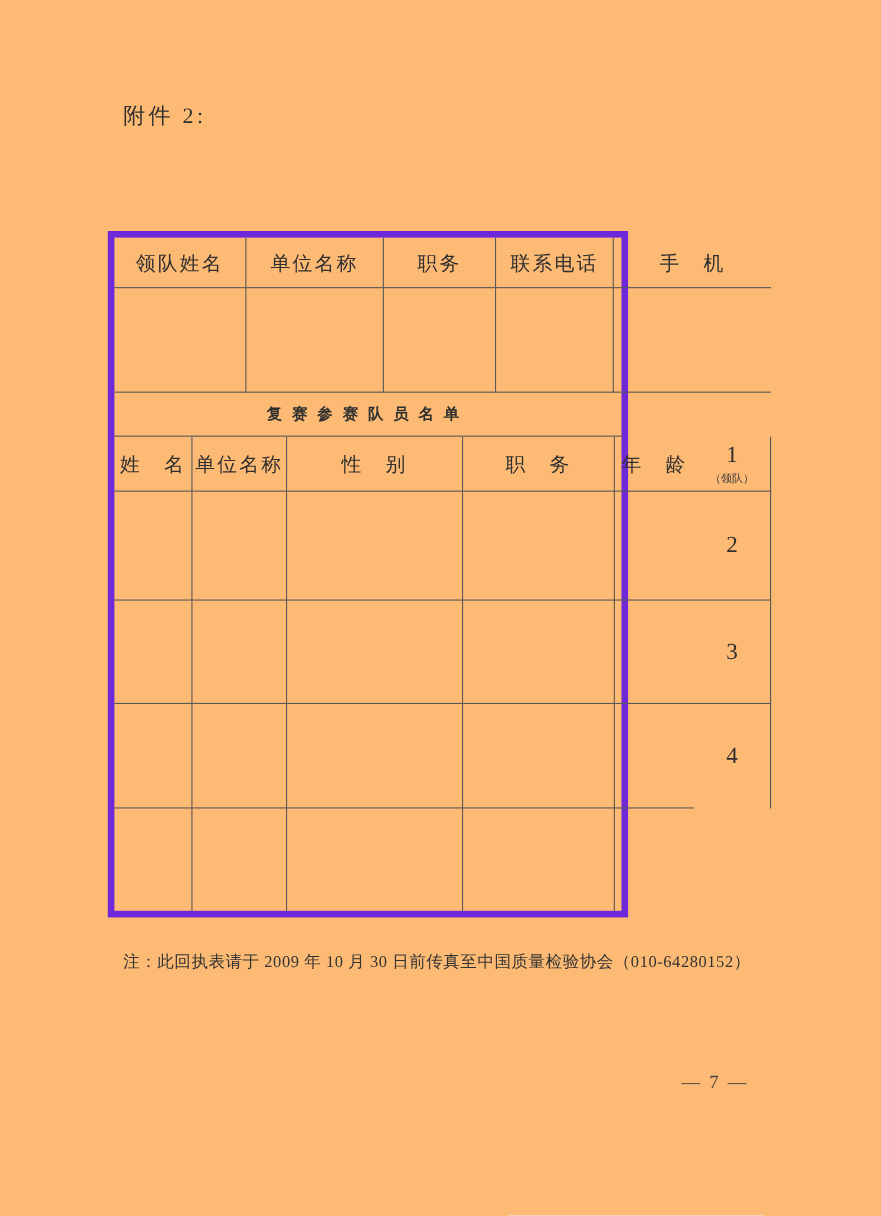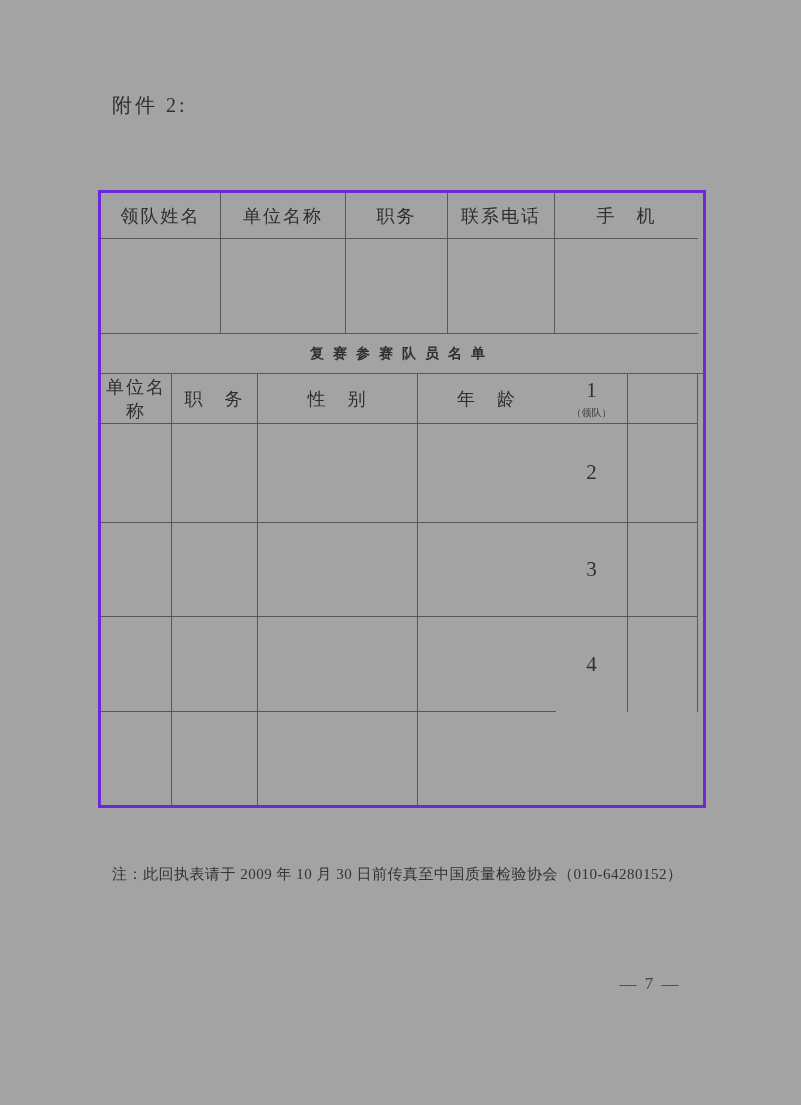--- a/index.html
+++ b/index.html
@@ -1,36 +1,36 @@
 <!DOCTYPE html>
 <html><head>
 <meta charset="utf-8">
 <style>
   html,body { margin:0; padding:0; background:#e8e8e8; }
   .page {
     position:relative;
     width:801px; height:1105px;
     margin:0 auto;
-    background:#a3a3a3;
+    background:#fdba74;
     font-family:"Liberation Serif","DejaVu Serif",serif;
     color:#2f2f2f;
     overflow:hidden;
   }
   .attachment {
     position:absolute; left:112px; top:92px;
     font-size:20px; letter-spacing:3px;
   }
   .doc-title {
     position:absolute; left:0; right:0; top:140px; margin:0;
     text-align:center;
     font-size:24px; font-weight:bold; letter-spacing:1px;
   }
   .form {
-    position:absolute; left:98px; top:190px; width:608px;
-    border:3px solid #6d28d9;
+    position:absolute; left:98px; top:210px; width:473px;
+    border:6px solid #6d28d9;
     box-sizing:border-box;
   }
   .grid { display:grid; }
   .g1 {
     grid-template-columns:120px 125px 102px 107px 143px;
     grid-template-rows:46px 95px;
   }
   .g2 {
     grid-template-columns:71px 86px 160px 138px 72px 70px;
     grid-template-rows:50px 99px 94px 95px 93px;
@@ -87,23 +87,24 @@
       <div class="cell"></div>
       <div class="cell"></div>
       <div class="cell"></div>
       <div class="cell"></div>
       <div class="cell last-col"></div>
     </div>
 
     <div class="section-row">复赛参赛队员名单</div>
 
     <div class="grid g2">
+      <div class="cell">姓　名</div>
       <div class="cell">单位名称</div>
+      <div class="cell">性　别</div>
       <div class="cell">职　务</div>
-      <div class="cell">性　别</div>
       <div class="cell last-col">年　龄</div>
 
       <div class="cell no-cell">
         <span class="no-num">1</span>
         <span class="no-sub">（领队）</span>
       </div>
       <div class="cell"></div>
       <div class="cell"></div>
       <div class="cell"></div>
       <div class="cell"></div>

